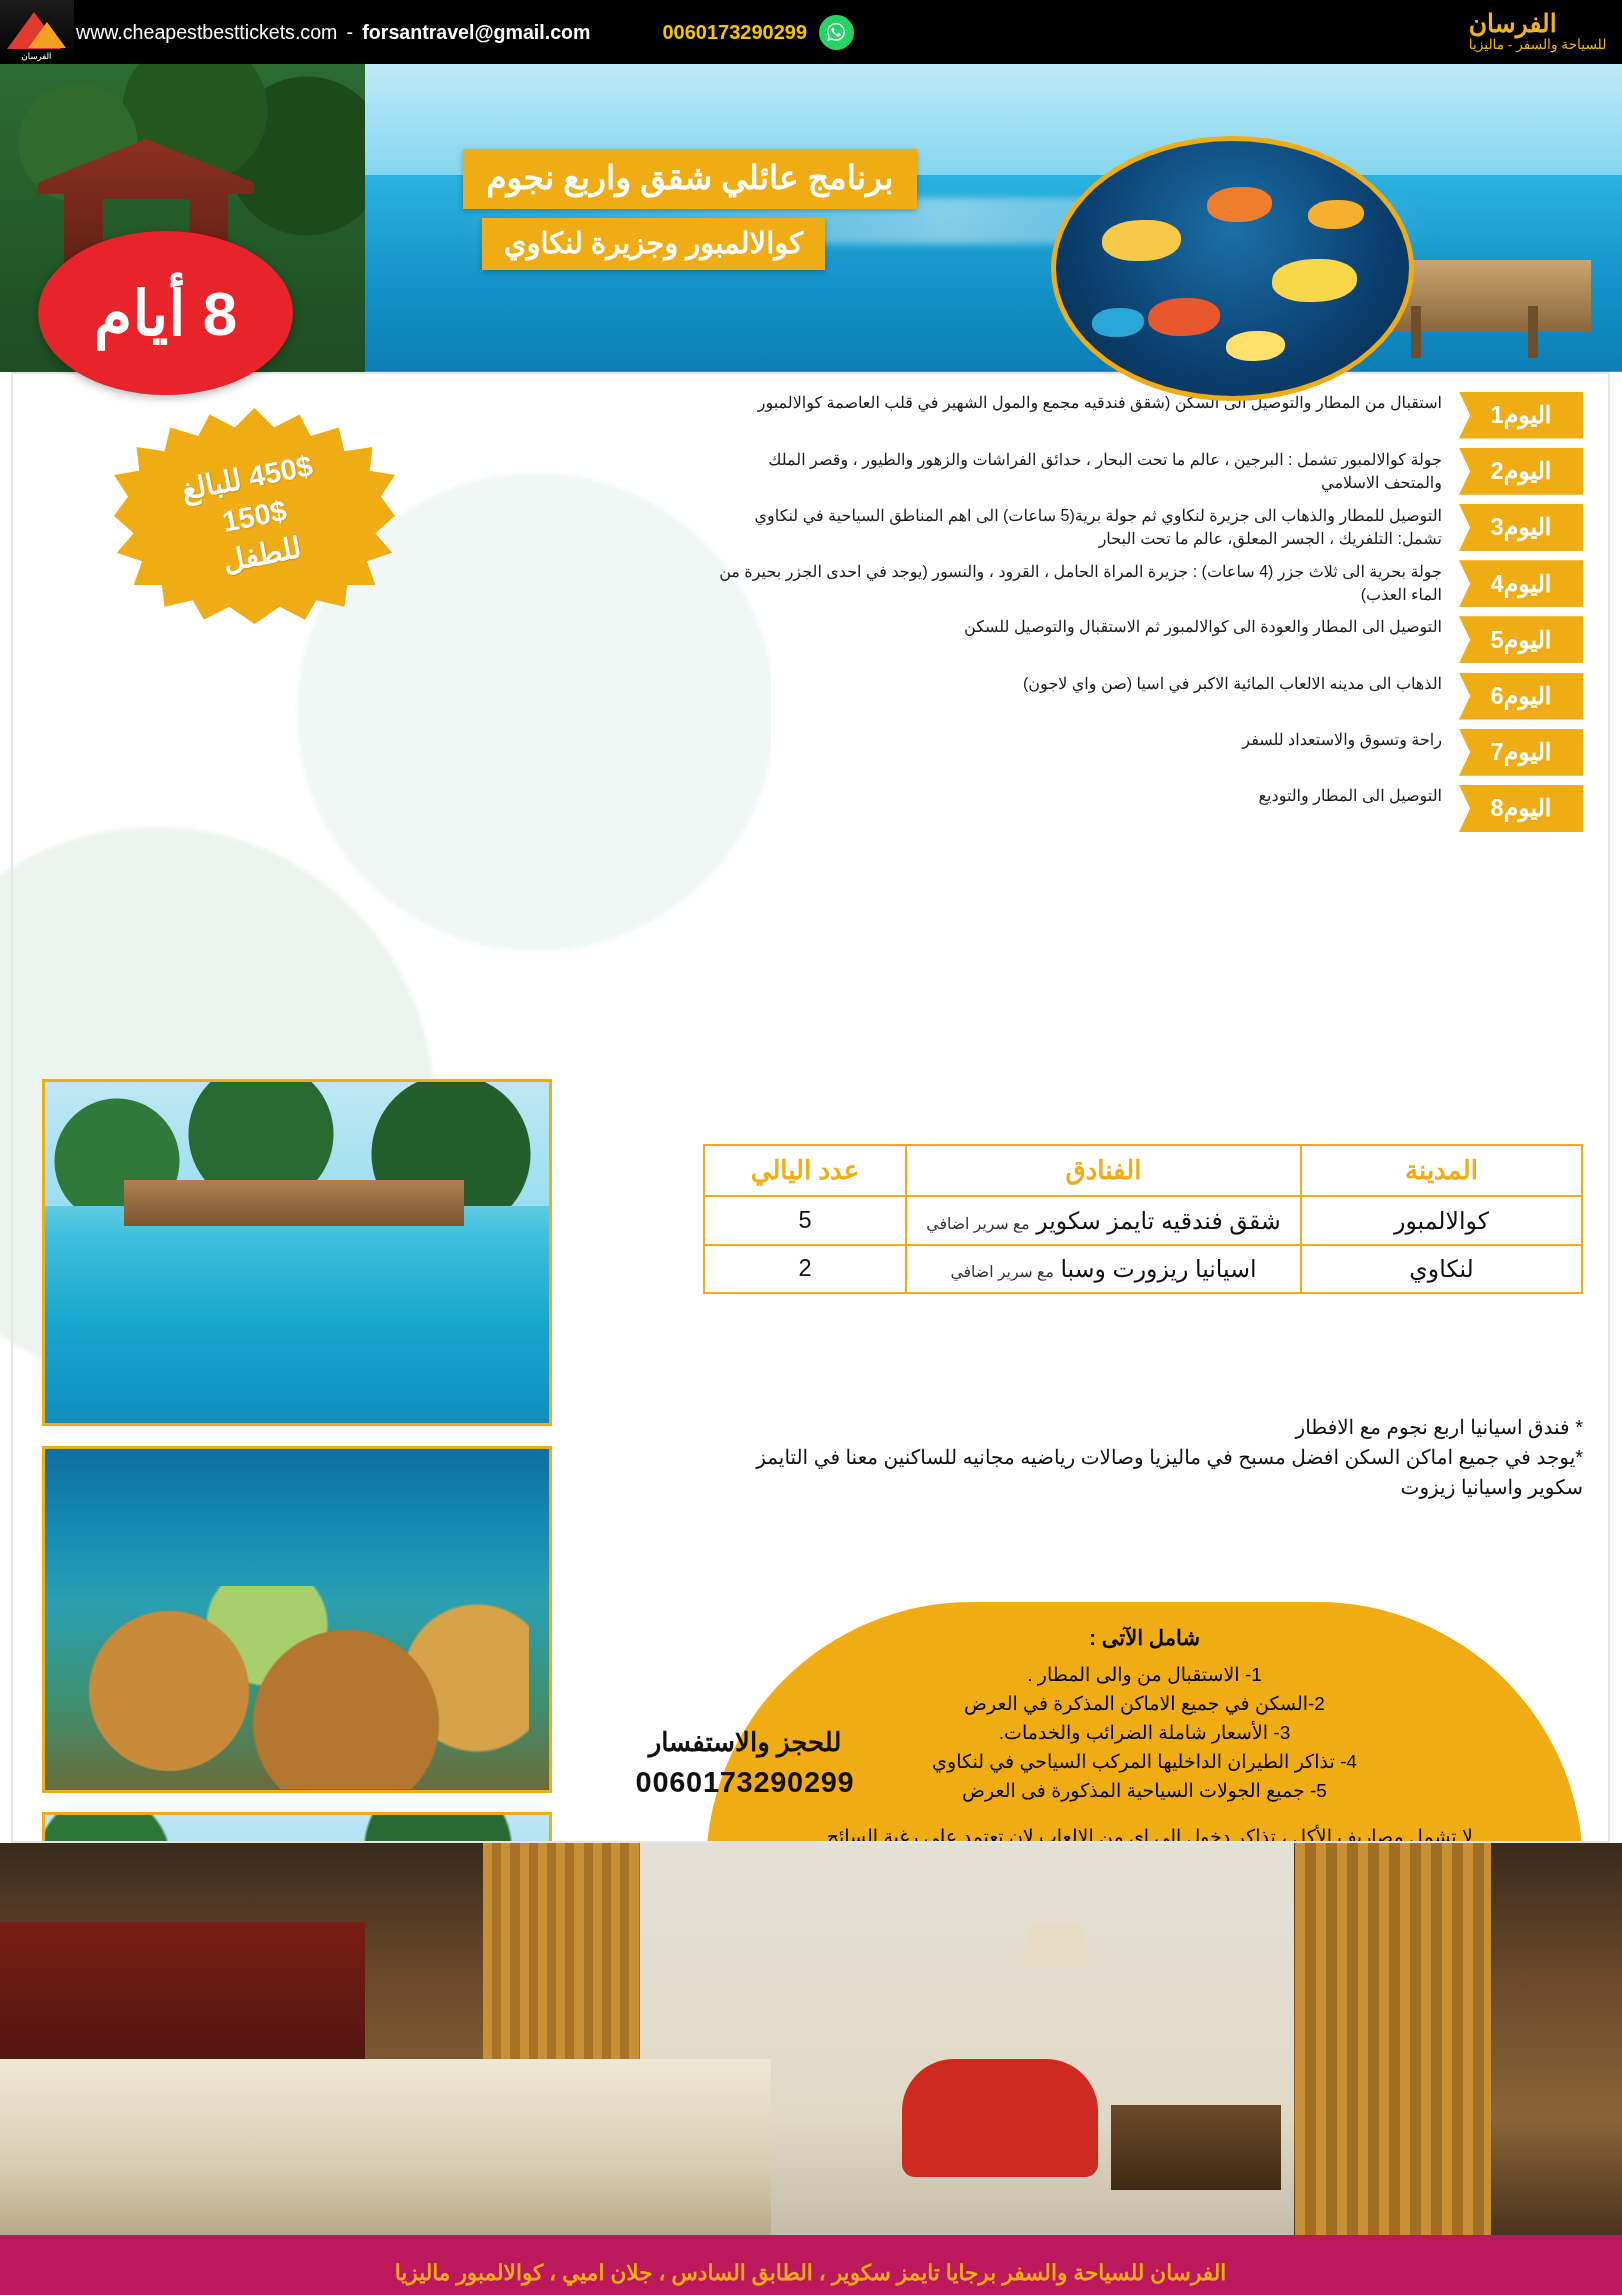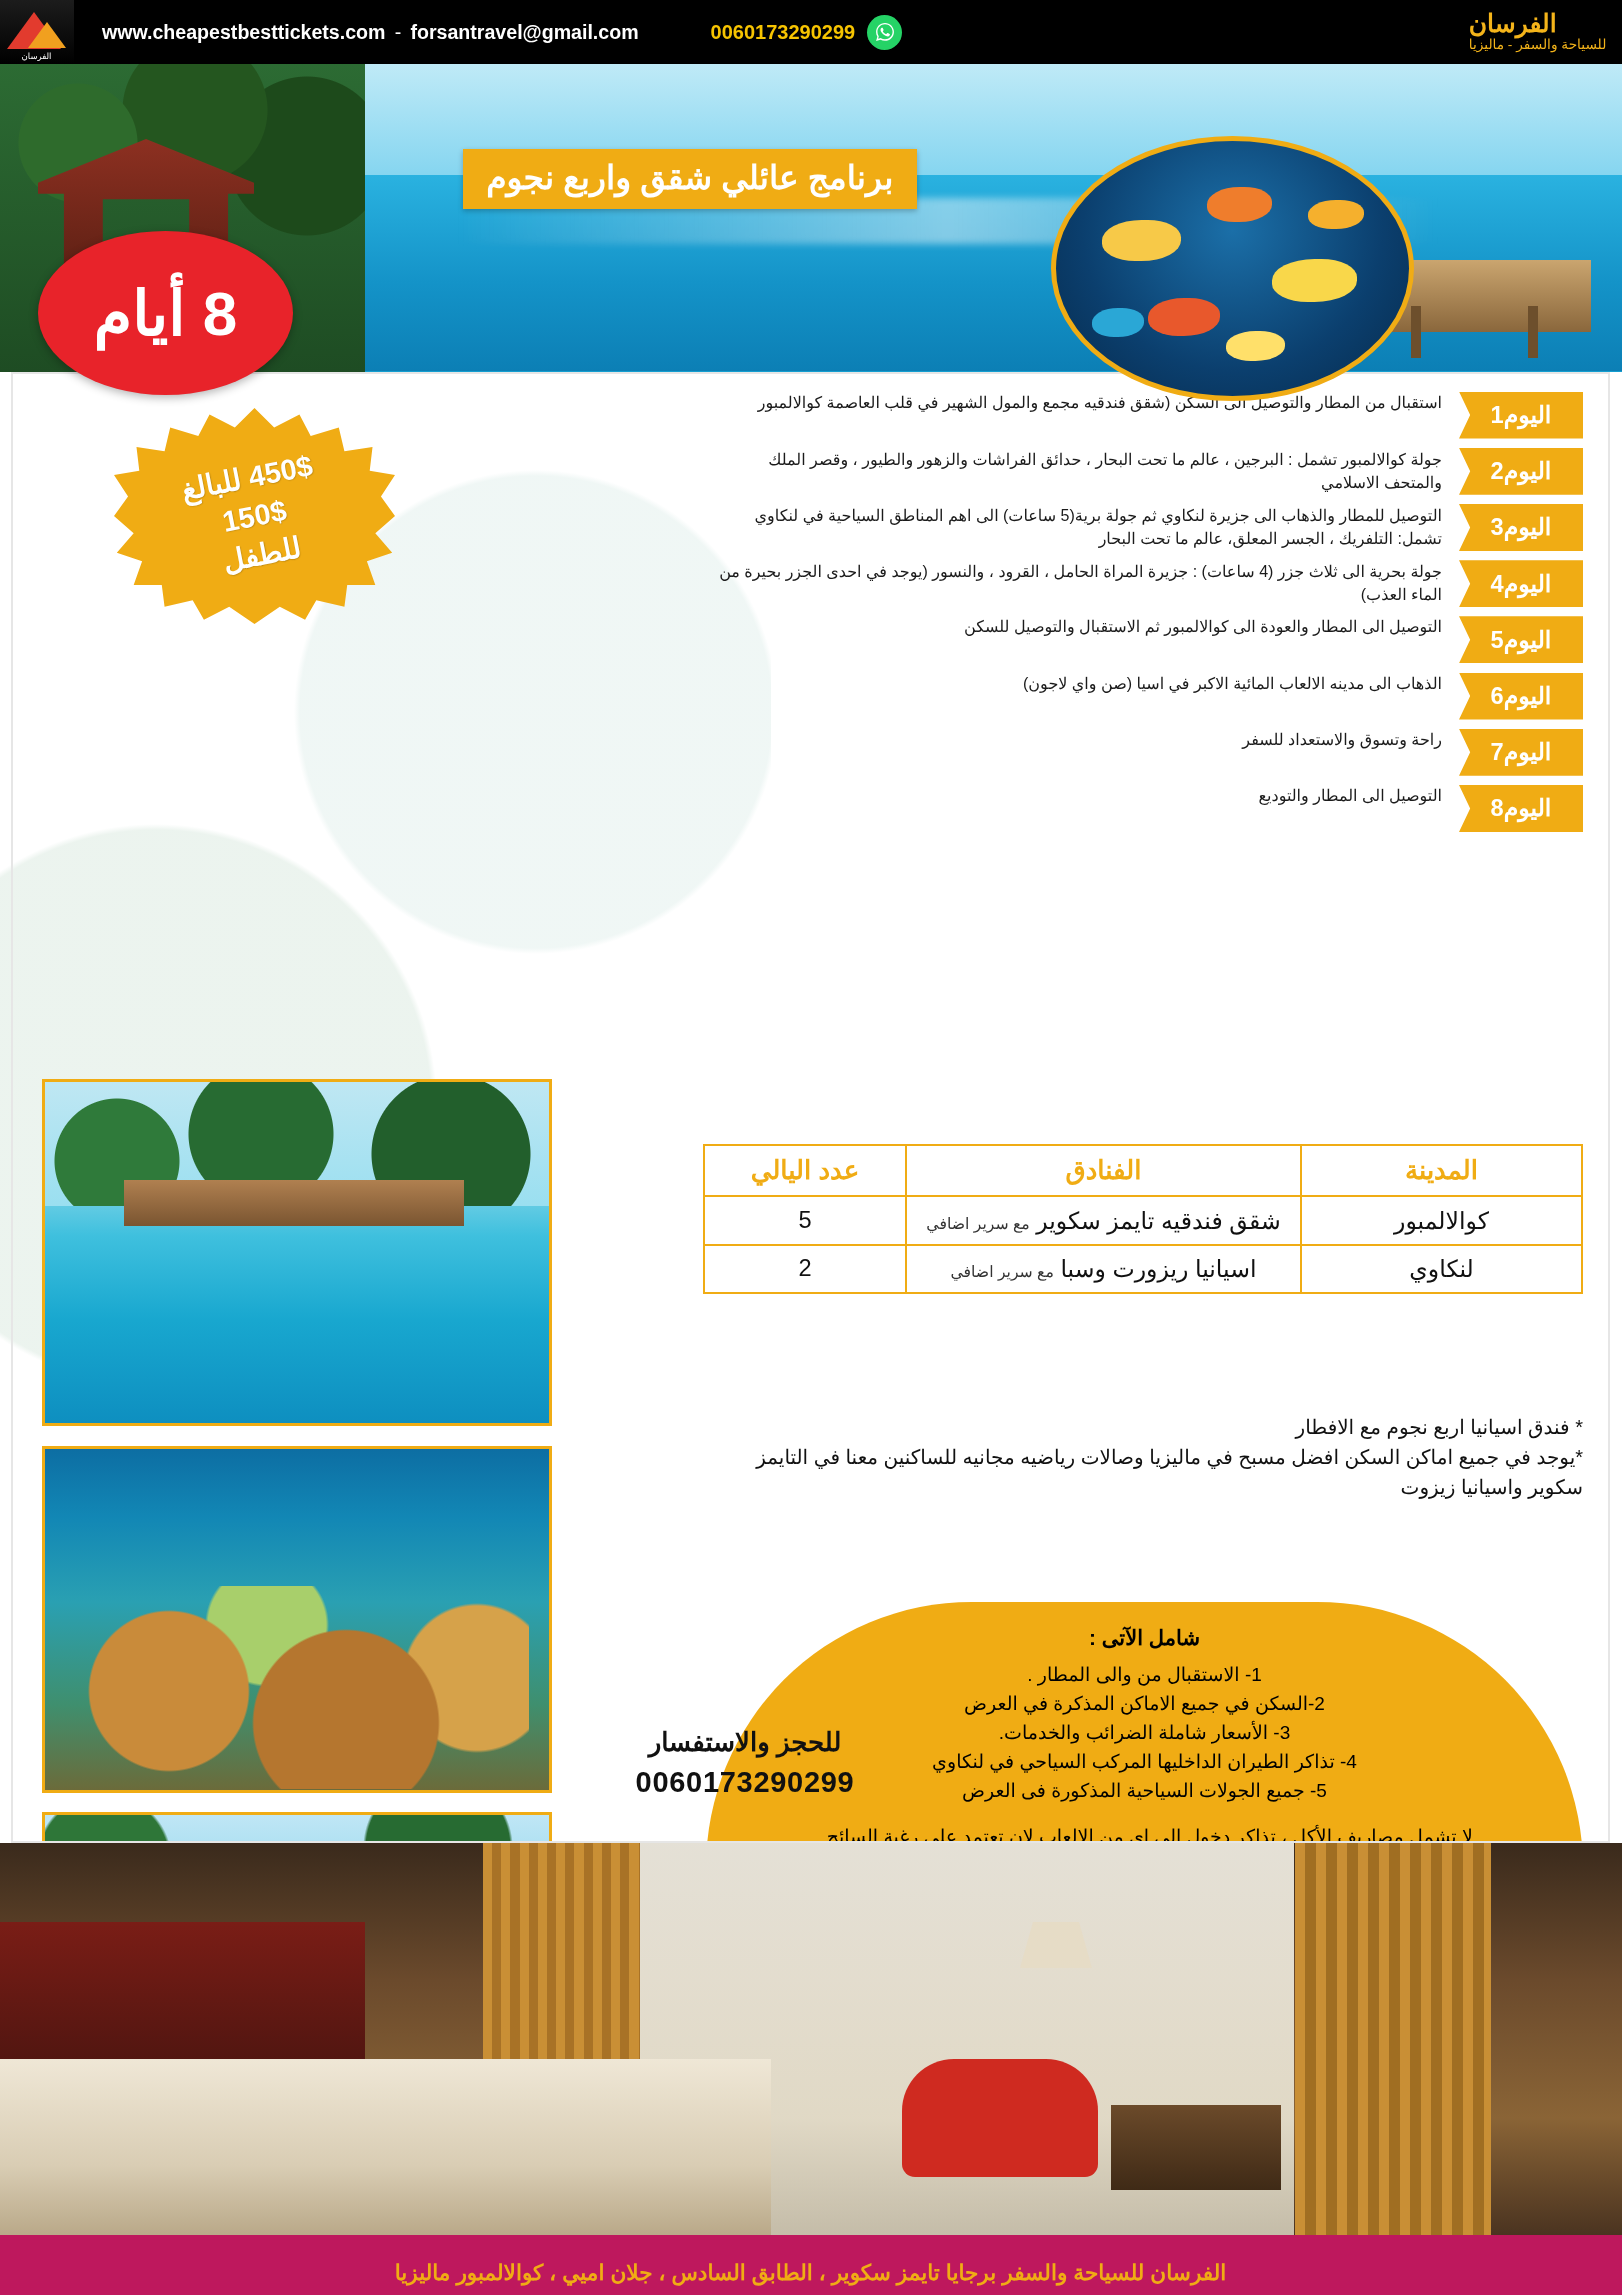--- a/index.html
+++ b/index.html
@@ -58,22 +58,22 @@
     left: 0; bottom: 3.3px;
     width: 75px;
     text-align: center;
     color: #ffffff;
     font-size: 8.5px;
     letter-spacing: 0.7px;
   }
   .topbar-web {
     color: #ffffff;
     font-size: 19.6px;
-    font-weight: bold;
-    margin-left: 28px;
+    font-weight: normal;
+    margin-left: 2px;
     white-space: nowrap;
   }
   .topbar-sep {
     color: #ffffff;
     font-size: 19.6px;
     margin: 0 9.2px;
   }
   .topbar-mail {
     color: #ffffff;
     font-size: 19.6px;
@@ -591,20 +591,21 @@
     <div class="sea"></div>
     <div class="seashine"></div>
     <div class="left-trees"></div>
     <div class="gazebo"></div>
     <div class="pier"></div>
     <div class="pierpost" style="right:92px;"></div>
     <div class="pierpost" style="right:209px;"></div>
     <div class="pierpost" style="right:327px;"></div>
 
     <div class="hero-title">برنامج عائلي شقق واربع نجوم</div>
+    <div class="hero-sub">كوالالمبور وجزيرة لنكاوي</div>
 
     <div class="days-badge">8 أيام</div>
 
     <div class="fish-oval">
       <div class="fish" style="left:46px;  top:79px; width:79px; height:41px; background:#f7c948;"></div>
       <div class="fish" style="left:151px; top:46px;  width:65px; height:35px; background:#ef7d2c;"></div>
       <div class="fish" style="left:216px; top:118px; width:85px; height:43px; background:#f9d74a;"></div>
       <div class="fish" style="left:92px; top:157px; width:72px; height:38px; background:#e8582c;"></div>
       <div class="fish" style="left:170px; top:190px; width:59px;  height:30px; background:#ffe06a;"></div>
       <div class="fish" style="left:36px;  top:167px; width:52px;  height:29px; background:#2aa7d6;"></div>

